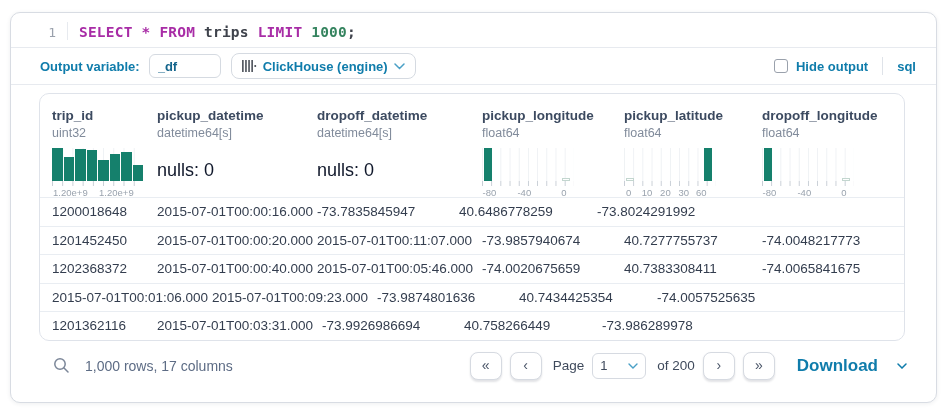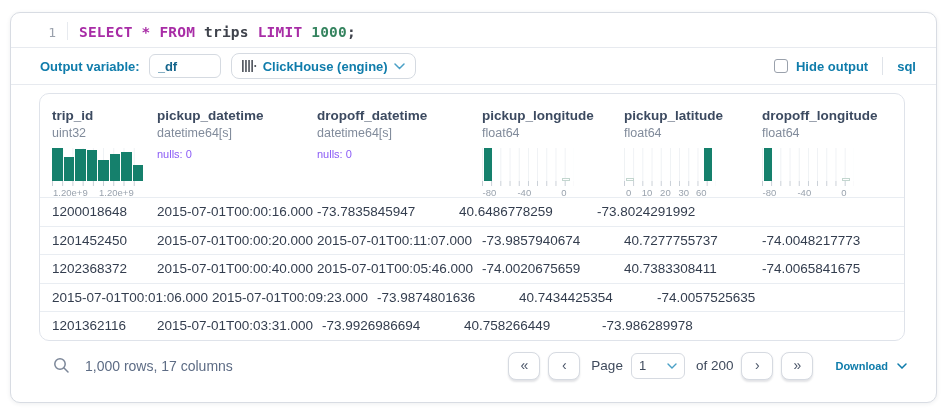--- a/index.html
+++ b/index.html
@@ -32,21 +32,21 @@
   .vdiv { width: 1px; height: 18px; background: #dfe3e9; margin: 0 14px; }
   
   .output { padding: 8px 0 0 28px; }
   .tablebox { width: 866px; border: 1px solid #dfe3ea; border-radius: 10px; overflow: hidden; }
   .thead { display: flex; padding: 10px 0 0 12px; height: 103px; }
   .hcol { flex: 0 0 auto; overflow: hidden; }
   .col-0 { width: 105px; } .col-1 { width: 160px; } .col-2 { width: 165px; }
   .col-3 { width: 142px; } .col-4 { width: 138px; } .col-5 { width: 150px; }
   .cname { font-size: 13.5px; font-weight: bold; color: #3c4a60; padding-top: 4px; }
   .ctype { font-size: 12.5px; color: #818b9b; margin-top: 3px; }
-  .cnulls { font-size: 11px; color: #8b5cf6; margin-top: 8px; }
+  .cnulls { font-size: 18px; color: #0f172a; margin-top: 20px; }
   .hist { margin-top: 8px; width: 92px; }
   .plot { position: relative; height: 33px;
     background-image: linear-gradient(to right, #eef1f4 1px, transparent 1px); background-repeat: repeat-x; }
   .bar { position: absolute; bottom: 0; background: #15806c; }
   .bar.outline { background: #fdfefe; border: 1px solid #c3d6cf; }
   .ticks { height: 5px; background-image: linear-gradient(to right, #c6ccd4 1px, transparent 1px); background-repeat: repeat-x; }
   .hlabels { position: relative; height: 12px; font-size: 9.5px; color: #9aa3ae; }
   .hlabels span { position: absolute; top: 1px; transform: translateX(-50%); white-space: nowrap; }
   .tbody {}
   .trow { display: flex; align-items: center; height: 28.5px; padding-left: 12px; border-top: 1px solid #e9edf2; }
@@ -56,22 +56,22 @@
   .search-icon { display: inline-flex; cursor: pointer; }
   .summary { margin-left: 15px; font-size: 14px; color: #5d6c85; }
   .pager { margin-left: auto; display: flex; align-items: center; gap: 8px; }
   .pgbtn { width: 32px; height: 28px; background: #fff; border: 1px solid #d6dae1; border-radius: 8px;
     box-shadow: 0 1.5px 2px rgba(50,60,80,.14); color: #4a5568; font-size: 14px;
     display: inline-flex; align-items: center; justify-content: center; cursor: pointer; font-family: "Liberation Sans", sans-serif; padding-bottom: 2px; }
   .pg-label { font-size: 13.5px; color: #3f4a5c; margin-left: 3px; }
   .pg-select { display: flex; align-items: center; justify-content: space-between; width: 54px; height: 26px;
     border: 1px solid #d6dae1; border-radius: 6px; padding: 0 7px; cursor: pointer; }
   .pg-select .val { font-size: 13px; color: #3f4a5c; }
-  .download { display: flex; align-items: center; gap: 9px; margin-left: 14px; color: #0f7cab;
-    font-size: 11px; font-weight: 600; cursor: pointer; }
+  .download { display: flex; align-items: center; gap: 19px; margin-left: 14px; color: #0f7cab;
+    font-size: 17px; font-weight: 600; cursor: pointer; }
 </style>
 </head>
 <body>
 
 <div class="card">
 
   <div class="editor">
     <div class="gutter">1</div>
     <div class="code"><span class="tok-keyword">SELECT</span><span class="tok-plain"> </span><span class="tok-keyword">*</span><span class="tok-plain"> </span><span class="tok-keyword">FROM</span><span class="tok-plain"> trips </span><span class="tok-keyword">LIMIT</span><span class="tok-plain"> </span><span class="tok-number">1000</span><span class="tok-plain">;</span></div>
   </div>

